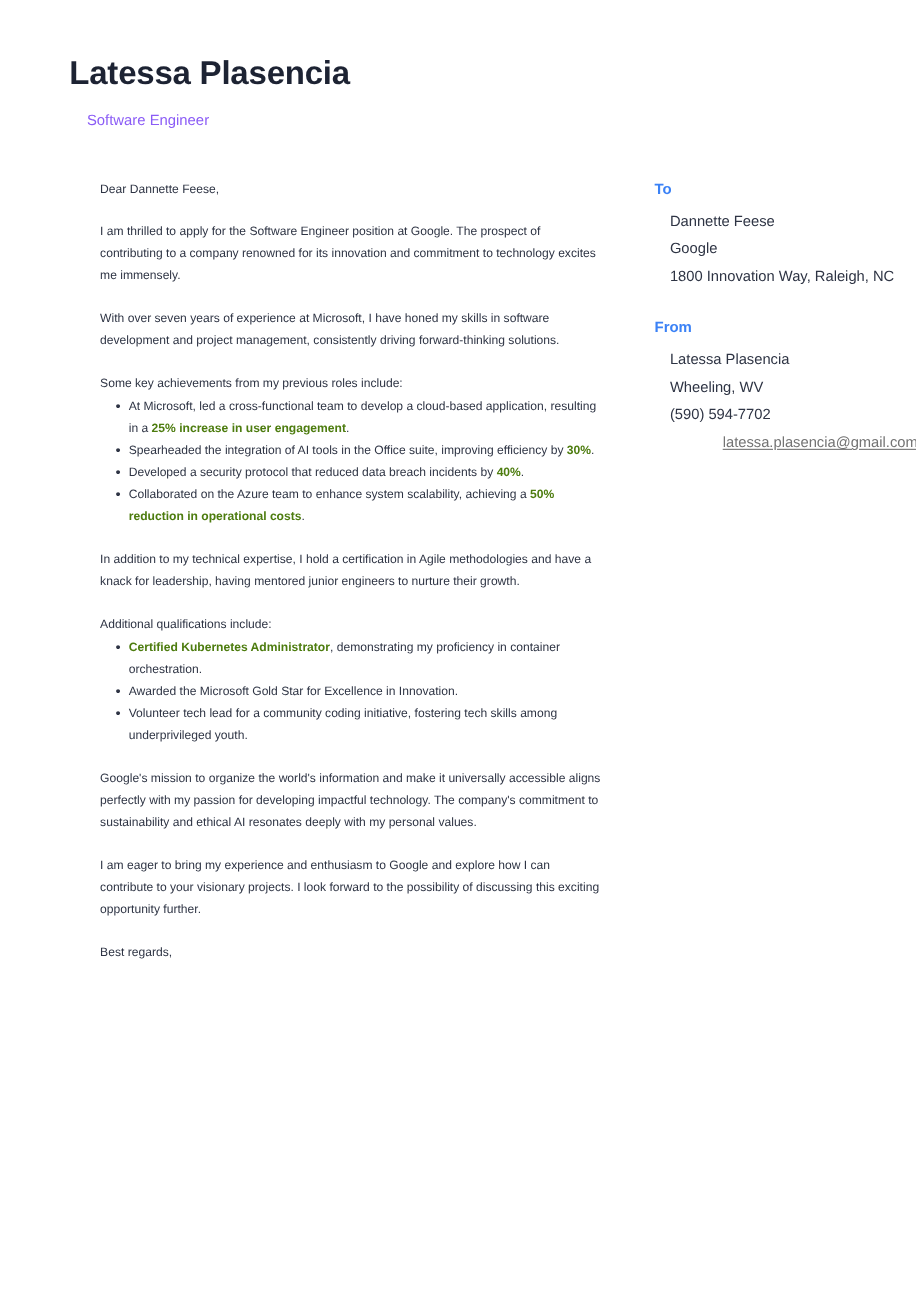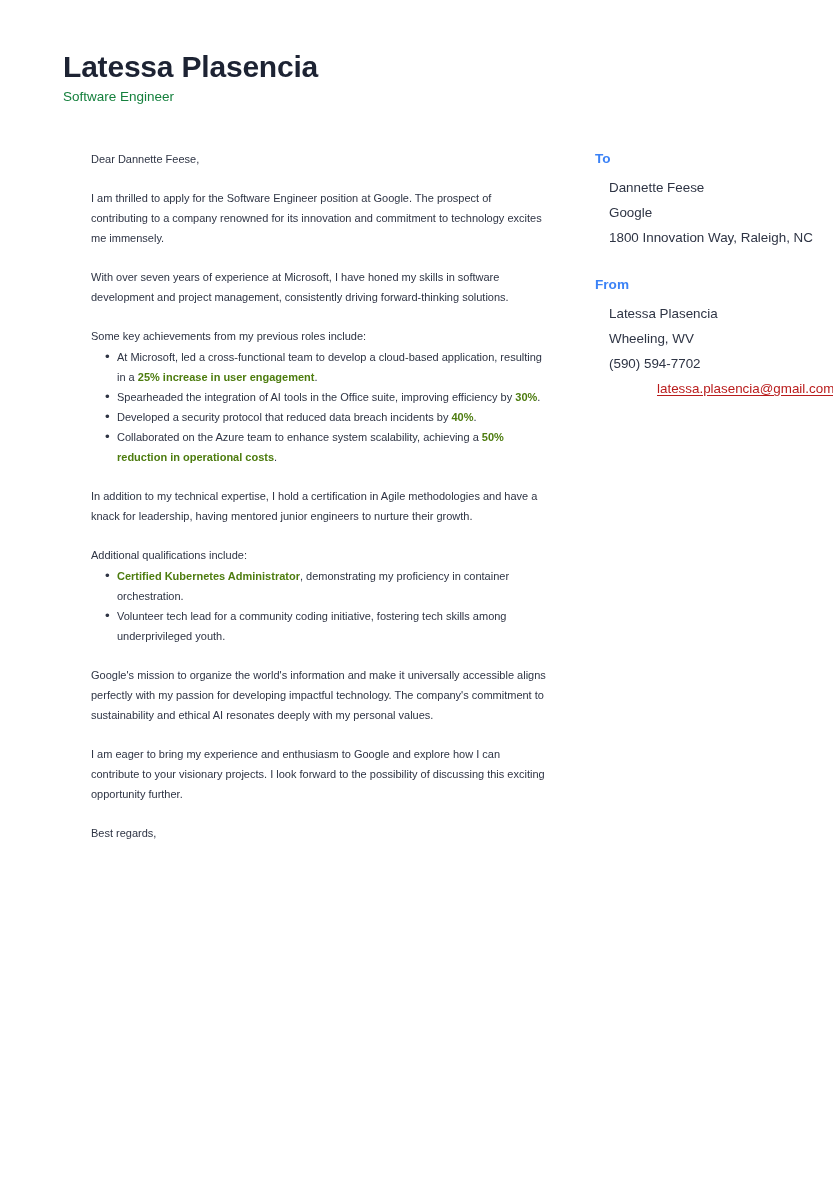--- a/index.html
+++ b/index.html
@@ -30,23 +30,23 @@
     font-size: 30px;
     font-weight: bold;
     letter-spacing: -0.2px;
     color: #1d2333;
     line-height: 1.15;
     margin: 0 0 3px 0;
   }
   .role {
     font-size: 13.5px;
     font-weight: normal;
-    color: #15803d;
+    color: #8b5cf6;
     line-height: 1.3;
-    margin: 0;
+    margin: 16px;
   }
   
   .columns {
     display: flex;
     align-items: flex-start;
   }
   .col-left {
     width: 455px;
     flex: 0 0 455px;
     font-size: 11px;
@@ -109,21 +109,21 @@
     margin: 0 0 28px 0;
   }
   .side-line {
     margin: 0 0 5px 14px;
     line-height: 20px;
   }
   .side-line:last-child {
     margin-bottom: 0;
   }
   a.email-link {
-    color: #b91c1c;
+    color: #737373;
     text-underline-offset: 2px;
     padding-left: 48px;
   }
 </style>
 </head>
 <body>
 
 <div class="page">
 
   <div class="header">
@@ -147,20 +147,21 @@
         <li><span>Spearheaded the integration of AI tools in the Office suite, improving efficiency by </span><b>30%</b><span>.</span></li>
         <li><span>Developed a security protocol that reduced data breach incidents by </span><b>40%</b><span>.</span></li>
         <li><span>Collaborated on the Azure team to enhance system scalability, achieving a </span><b>50% reduction in operational costs</b><span>.</span></li>
       </ul>
 
       <p class="para">In addition to my technical expertise, I hold a certification in Agile methodologies and have a knack for leadership, having mentored junior engineers to nurture their growth.</p>
 
       <p class="lead-in">Additional qualifications include:</p>
       <ul class="bullets">
         <li><span></span><b>Certified Kubernetes Administrator</b><span>, demonstrating my proficiency in container orchestration.</span></li>
+        <li><span>Awarded the Microsoft Gold Star for Excellence in Innovation.</span><b></b><span></span></li>
         <li><span>Volunteer tech lead for a community coding initiative, fostering tech skills among underprivileged youth.</span><b></b><span></span></li>
       </ul>
 
       <p class="para">Google's mission to organize the world's information and make it universally accessible aligns perfectly with my passion for developing impactful technology. The company's commitment to sustainability and ethical AI resonates deeply with my personal values.</p>
 
       <p class="para">I am eager to bring my experience and enthusiasm to Google and explore how I can contribute to your visionary projects. I look forward to the possibility of discussing this exciting opportunity further.</p>
 
       <p class="para tight">Best regards,</p>
 
     </div>

